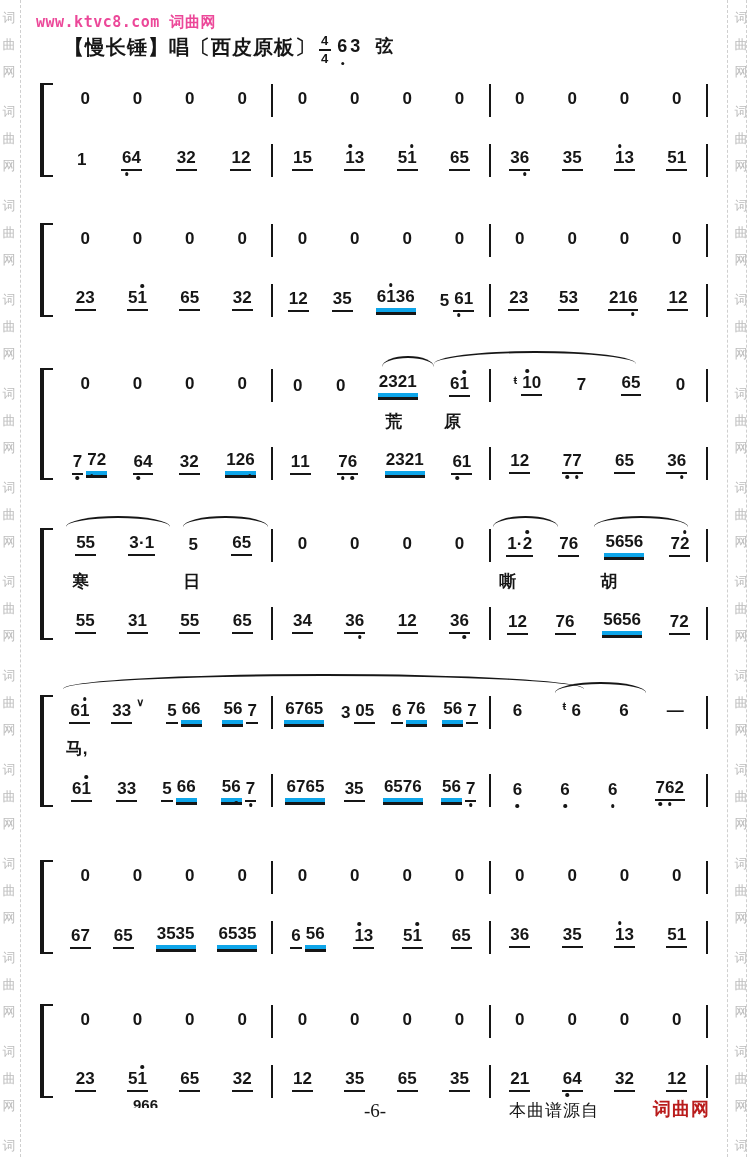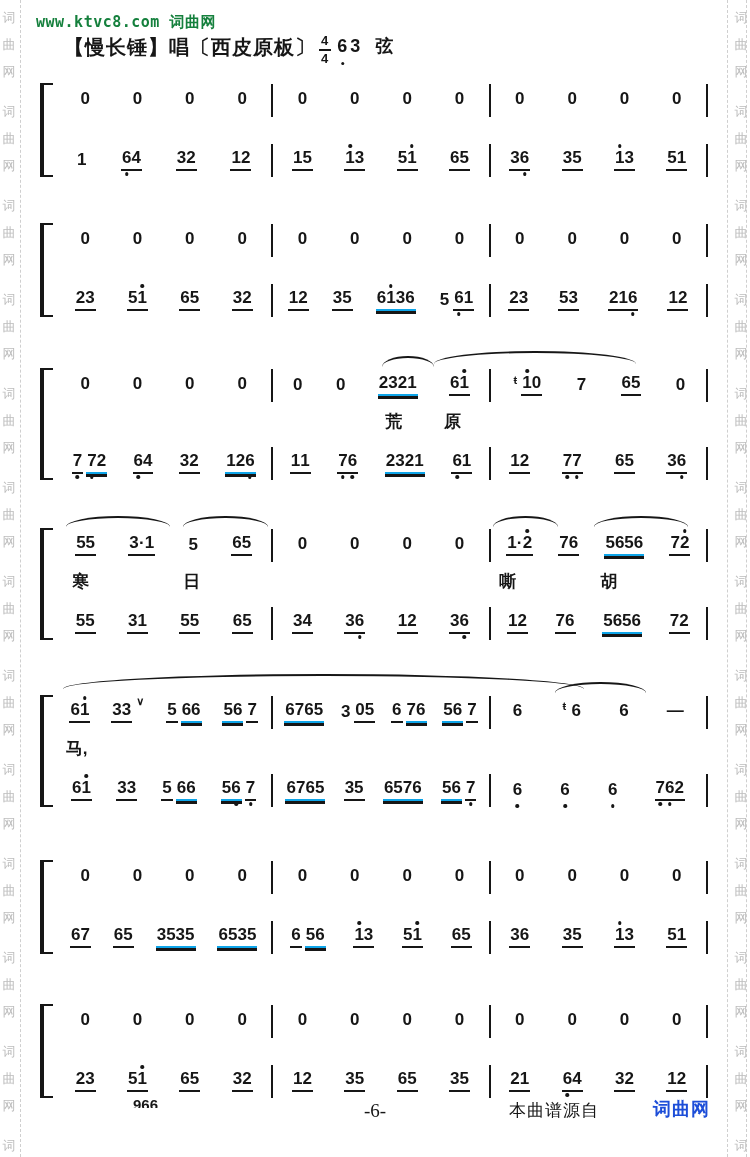--- a/index.html
+++ b/index.html
@@ -26,21 +26,21 @@
   .score{position:absolute;left:56px;width:652px;top:0;height:1157px;z-index:2;}
   .system{position:absolute;left:0;width:100%;}
   .bracket{position:absolute;left:-16px;top:4px;bottom:4px;width:9px;
            border-left:4px solid #161616;border-top:2.5px solid #161616;border-bottom:2.5px solid #161616;}
   .noterow{display:flex;align-items:center;height:42px;position:relative;font-weight:700;font-size:17px;}
   .spacer{height:18px;}
   .measure{flex:1;display:flex;justify-content:space-around;align-items:flex-end;padding:0 3px;}
   .beat{display:flex;align-items:flex-end;gap:3px;}
   .tok{display:inline-block;padding:0 1px 1px;line-height:1.1;}
   .tok.u1{border-bottom:2px solid #161616;}
-  .tok.u2{border-bottom:2px solid #0ea5e9;box-shadow:0 3px 0 #161616;}
+  .tok.u2{border-bottom:4px solid #0ea5e9;box-shadow:0 3px 0 #161616;}
   .nd{display:inline-block;position:relative;min-width:8px;text-align:center;}
   .nd.adot{min-width:6px;}
   .nd.dash{min-width:16px;}
   .nd.da::before{content:"";position:absolute;top:-5px;left:50%;transform:translateX(-50%);
                  width:3.5px;height:3.5px;border-radius:50%;background:#161616;}
   .nd.db::after{content:"";position:absolute;bottom:-8px;left:50%;transform:translateX(-50%);
                 width:3.5px;height:3.5px;border-radius:50%;background:#161616;}
   .bar{flex:0 0 2px;width:2px;height:33px;background:#161616;}
   .arc{position:absolute;border-top:2px solid #161616;
        border-radius:50% 50% 0 0 / 100% 100% 0 0;}
@@ -136,21 +136,21 @@
       <span>网</span>
       <span>词</span>
       <span>曲</span>
       <span>网</span>
       <span>词</span>
       <span>曲</span>
       <span>网</span>
       <span>词</span>
     </div>
 
-  <div class="watermark" style="color: #15803d;">www.ktvc8.com 词曲网</div>
+  <div class="watermark" style="color: #ec4899;">www.ktvc8.com 词曲网</div>
 
   <div class="titleline">
     <span>【慢长锤】唱〔西皮原板〕</span>
     <span class="ts">
       <span class="ts-top">4</span>
       <span class="ts-bot">4</span>
     </span>
     <span class="tuning">
       <span id="tuning-notes"><span class="tok u0"><span class="nd db">6</span></span><span class="tok u0"><span class="nd">3</span></span></span>
       <span>弦</span>
@@ -874,14 +874,14 @@
             </div>
           </div>
           <div class="bar"></div>
         </div>
       </div>
     </div>
 
   <div class="footer-partial">966</div>
   <div class="pageno">-6-</div>
   <div class="source">本曲谱源自</div>
-  <div class="sitelink" style="color: #1d4ed8;">词曲网</div>
+  <div class="sitelink" style="color: #b91c1c;">词曲网</div>
 </div>
 
 </body></html>

